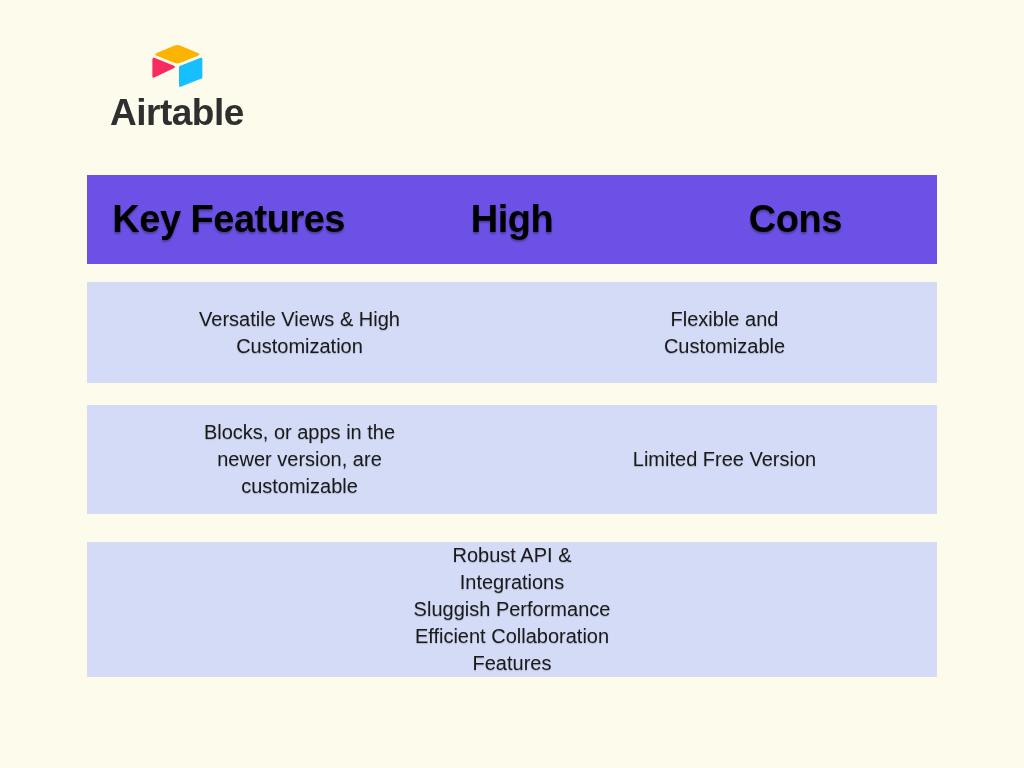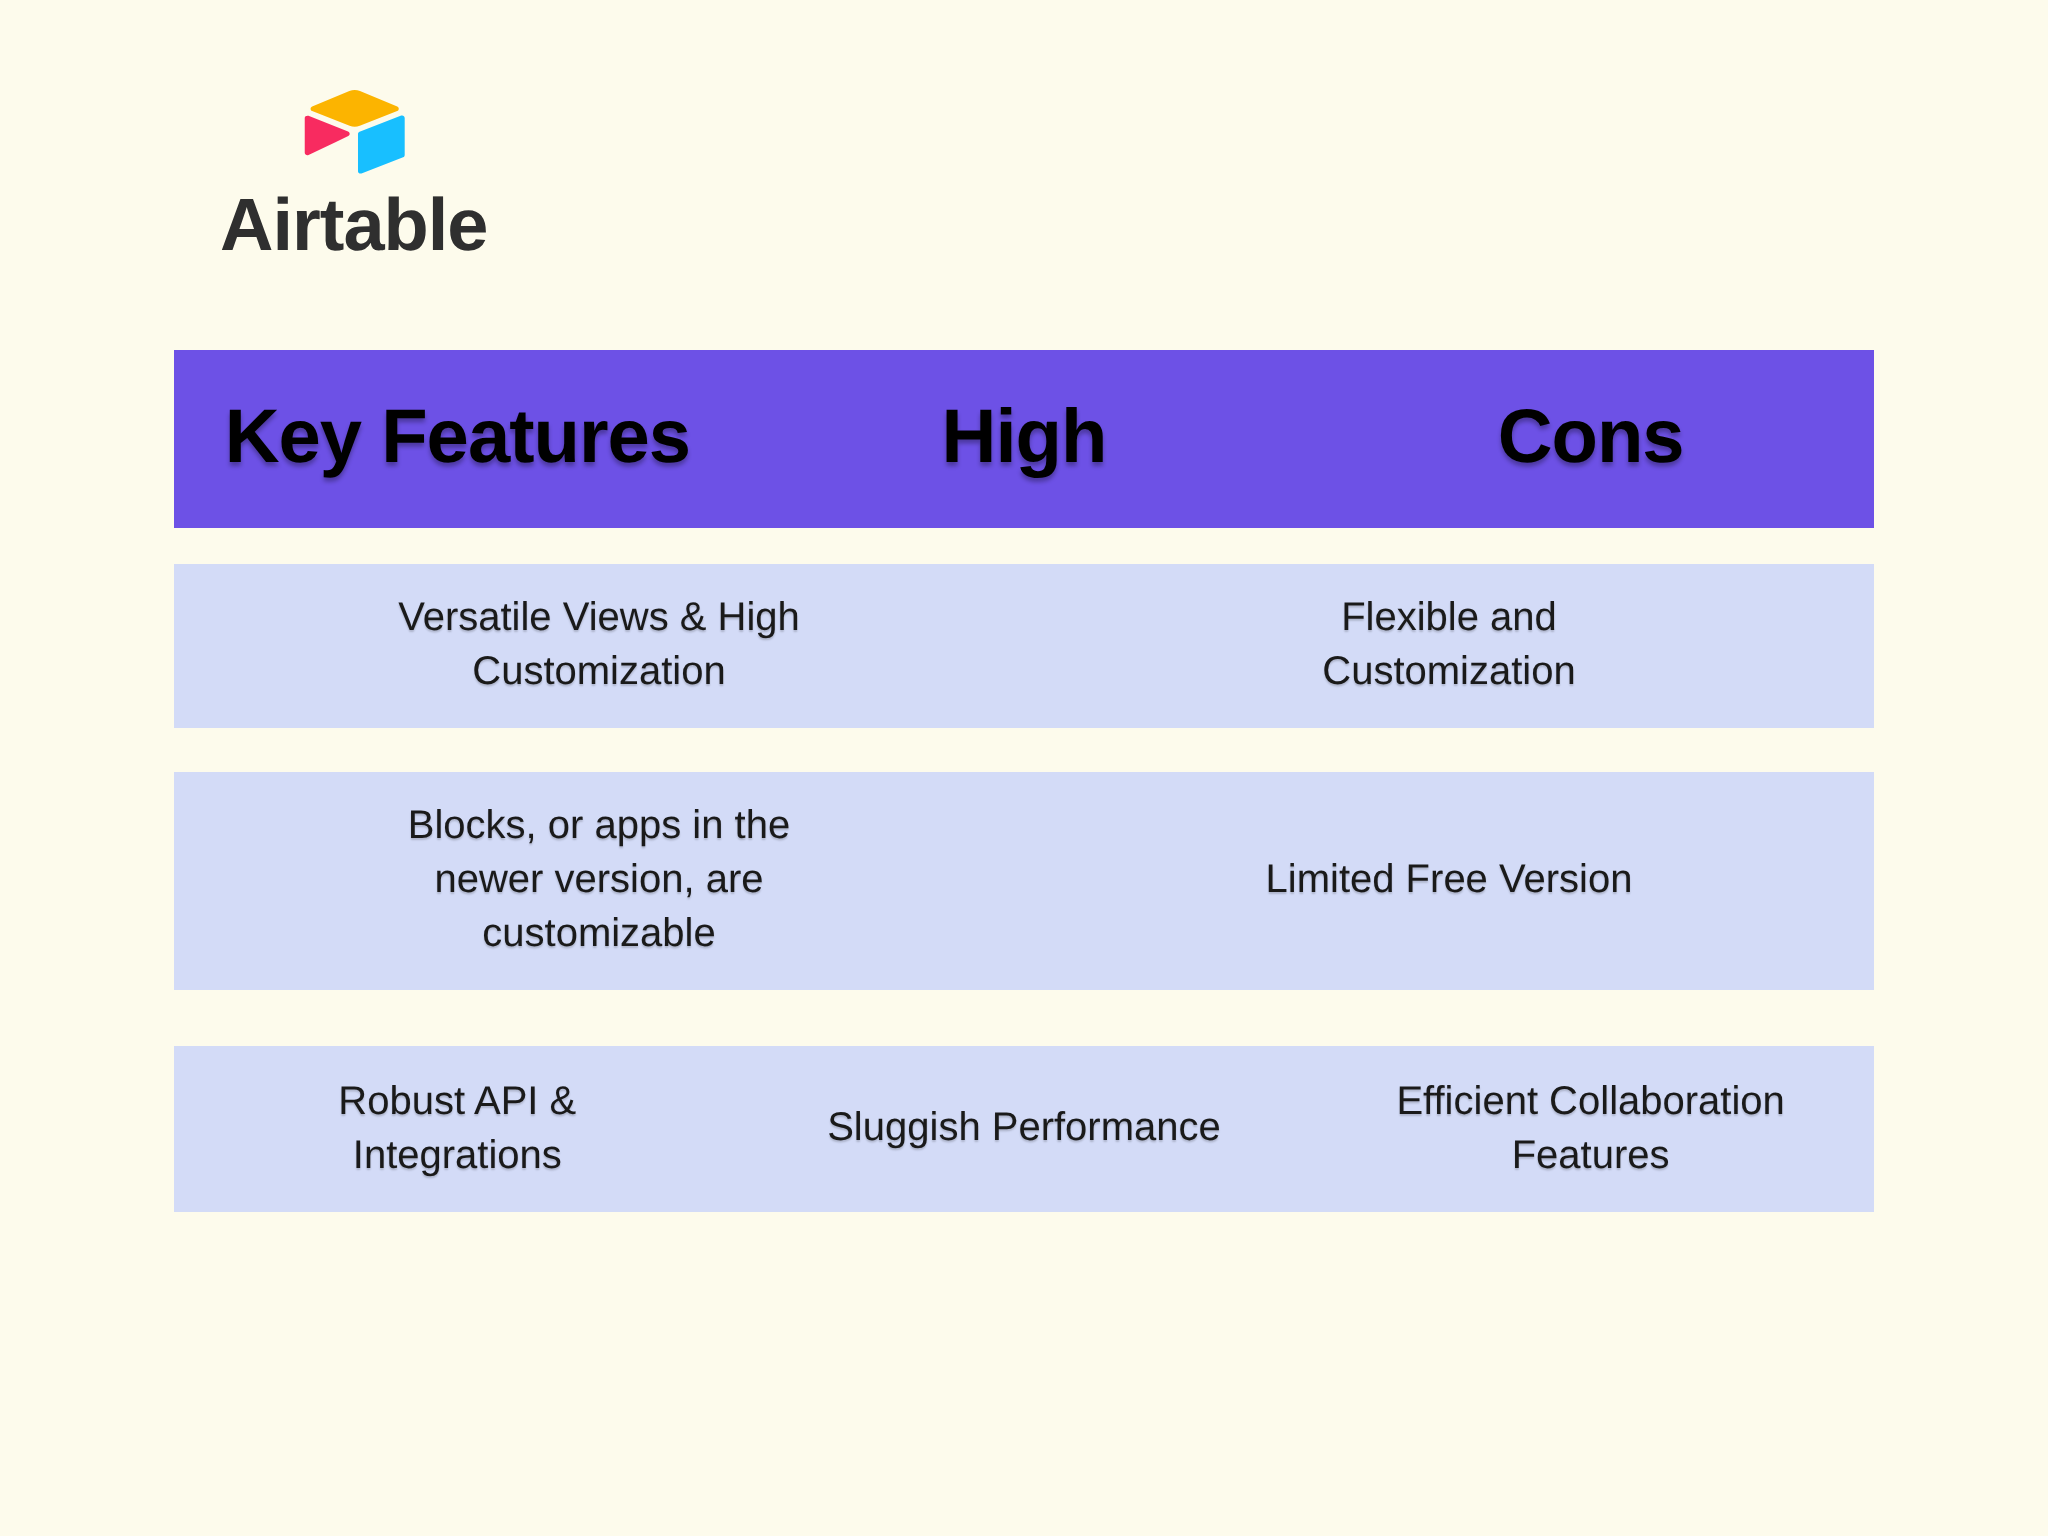--- a/index.html
+++ b/index.html
@@ -26,23 +26,23 @@
     white-space:pre-line;padding:0 16px;box-sizing:border-box;
     text-shadow:0 1px 1px rgba(0,0,0,.18);
   }
   .thead .cell{
     background:var(--accent-purple,#6D51E6);
     color:var(--header-text,#000000);
     font-weight:bold;font-size:38px;letter-spacing:-0.5px;
     text-shadow:0 2px 2px rgba(0,0,0,.3);
   }
   .thead{height:89px;margin-bottom:18px;}
-  .row-1{height:82px;margin-bottom:22px;}
+  .row-1{height:101px;margin-bottom:22px;}
   .row-2{height:109px;margin-bottom:28px;}
-  .row-3{height:83px;margin-bottom:16px;}
+  .row-3{height:83px;margin-bottom:16px;flex-direction:column;}
   .row-4{height:75px;}
 </style>
 </head>
 <body>
 
 <header class="logo">
   <svg viewBox="0 0 200 170" aria-hidden="true">
     <path d="M90,12.4 L24.1,39.7 C20.4,41.2 20.5,46.4 24.1,47.9 L90.4,74.1 C96.2,76.4 102.7,76.4 108.5,74.1 L174.7,47.9 C178.4,46.4 178.5,41.2 174.8,39.7 L108.8,12.4 C102.8,9.9 96.1,9.9 90,12.4 Z" fill="#FCB400"></path>
     <path d="M105.3,88.7 L105.3,154.3 C105.3,157.4 108.5,159.5 111.4,158.4 L185.2,129.7 C186.9,129.1 188,127.4 188,125.6 L188,60 C188,56.9 184.8,54.8 181.9,55.9 L108.1,84.6 C106.4,85.2 105.3,86.8 105.3,88.7 Z" fill="#18BFFF"></path>
     <path d="M88.1,92 L66.2,102.6 L17.7,125.9 C14.8,127.3 11,125.1 11,121.9 L11,60.3 C11,59.1 11.6,58.1 12.5,57.3 C13.8,56.2 15.6,55.8 17.6,56.2 L87.7,84 C91.3,85.4 91.6,90.4 88.1,92 Z" fill="#F82B60"></path>
@@ -54,21 +54,21 @@
   <div class="trow thead">
     <div class="cell">Key Features</div>
     <div class="cell">High</div>
     <div class="cell">Cons</div>
   </div>
 
   <div class="trow row-1">
     <div class="cell">Versatile Views &amp; High
 Customization</div>
     <div class="cell">Flexible and
-Customization</div>
+Customizable</div>
   </div>
 
   <div class="trow row-2">
     <div class="cell">Blocks, or apps in the
 newer version, are
 customizable</div>
     <div class="cell">Limited Free Version</div>
   </div>
 
   <div class="trow row-3">

